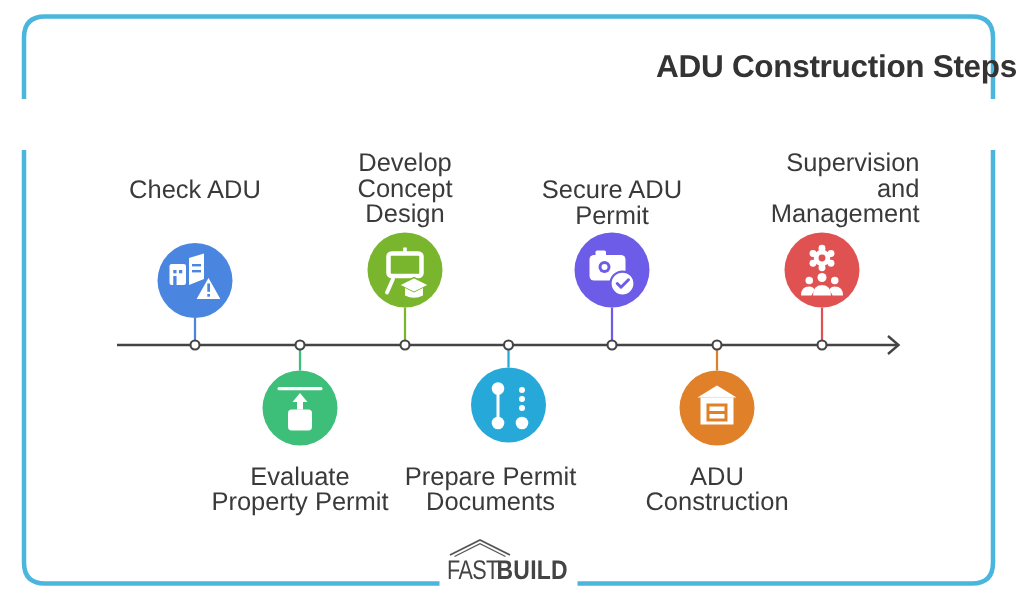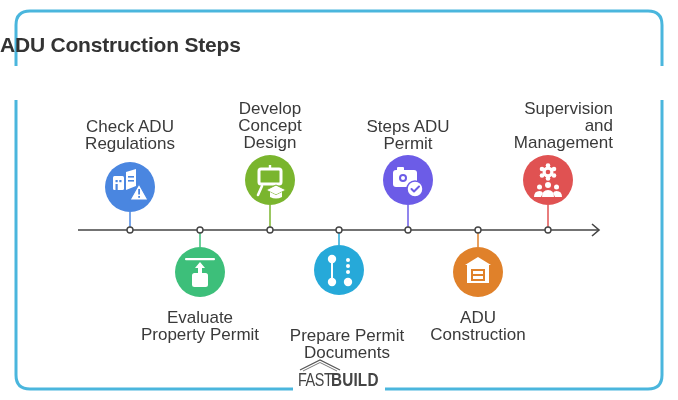--- a/index.html
+++ b/index.html
@@ -1,19 +1,19 @@
 <!DOCTYPE html>
 <html><head>
 <meta charset="utf-8">
 <style>
   html, body { margin:0; padding:0; }
   body { width:678px; height:400px; background:#ffffff; position:relative; overflow:hidden;
          font-family:"Liberation Sans", "DejaVu Sans", sans-serif; color:#333; }
   .frame { position:absolute; left:0; top:0; width:678px; height:400px; }
-  .title { position:absolute; left:0; width:678px; top:33px; text-align:left;
+  .title { position:absolute; left:0; width:678px; top:33px; text-align:right;
            font-family:"Liberation Sans", sans-serif; font-weight:bold; font-size:21px; color:#333; letter-spacing:-0.2px; }
   .label { position:absolute; width:130px; text-align:center; font-size:17px; line-height:17px; color:#3a3a3a; }
   .logo { position:absolute; left:298px; top:362px; height:30px; width:90px;text-decoration:underline; }
   .logo-text { position:absolute; left:0; top:7px; font-size:18px; line-height:22px; white-space:nowrap; color:#444; }
   .logo-fast { font-weight:normal; letter-spacing:-0.5px; transform:scaleX(0.8); display:inline-block; transform-origin:left; }
   .logo-build { font-weight:bold; position:absolute; left:33px; top:0; transform:scaleX(0.85); transform-origin:left; letter-spacing:0.2px;}
 </style>
 </head>
 <body>
 
@@ -125,42 +125,41 @@
   </g>
 
   <path d="M300 370 L320 360 L340 370" fill="none" stroke="#555" stroke-width="1.2"></path>
   <path d="M303 371 L320 362.5 L337 371" fill="none" stroke="#555" stroke-width="0.8"></path>
 </svg>
 
 <div class="title">ADU Construction Steps</div>
 
 <div class="label" style="left:65px; top:118px;">
   <div>Check ADU</div>
-  <div>Regulations</div>
 </div>
 <div class="label" style="left:205px; top:100px;">
   <div>Develop</div>
   <div>Concept</div>
   <div>Design</div>
 </div>
 <div class="label" style="left:343px; top:118px;">
-  <div>Steps ADU</div>
+  <div>Secure ADU</div>
   <div>Permit</div>
 </div>
 <div class="label" style="left:483px; top:100px;text-align:right;">
   <div>Supervision</div>
   <div>and</div>
   <div>Management</div>
 </div>
 
 <div class="label" style="left:135px; top:309px;">
   <div>Evaluate</div>
   <div>Property Permit</div>
 </div>
-<div class="label" style="left:282px; top:309px;margin-top:18px;">
+<div class="label" style="left:262px; top:309px;">
   <div>Prepare Permit</div>
   <div>Documents</div>
 </div>
 <div class="label" style="left:413px; top:309px;">
   <div>ADU</div>
   <div>Construction</div>
 </div>
 
 <div class="logo">
   <div class="logo-text">

